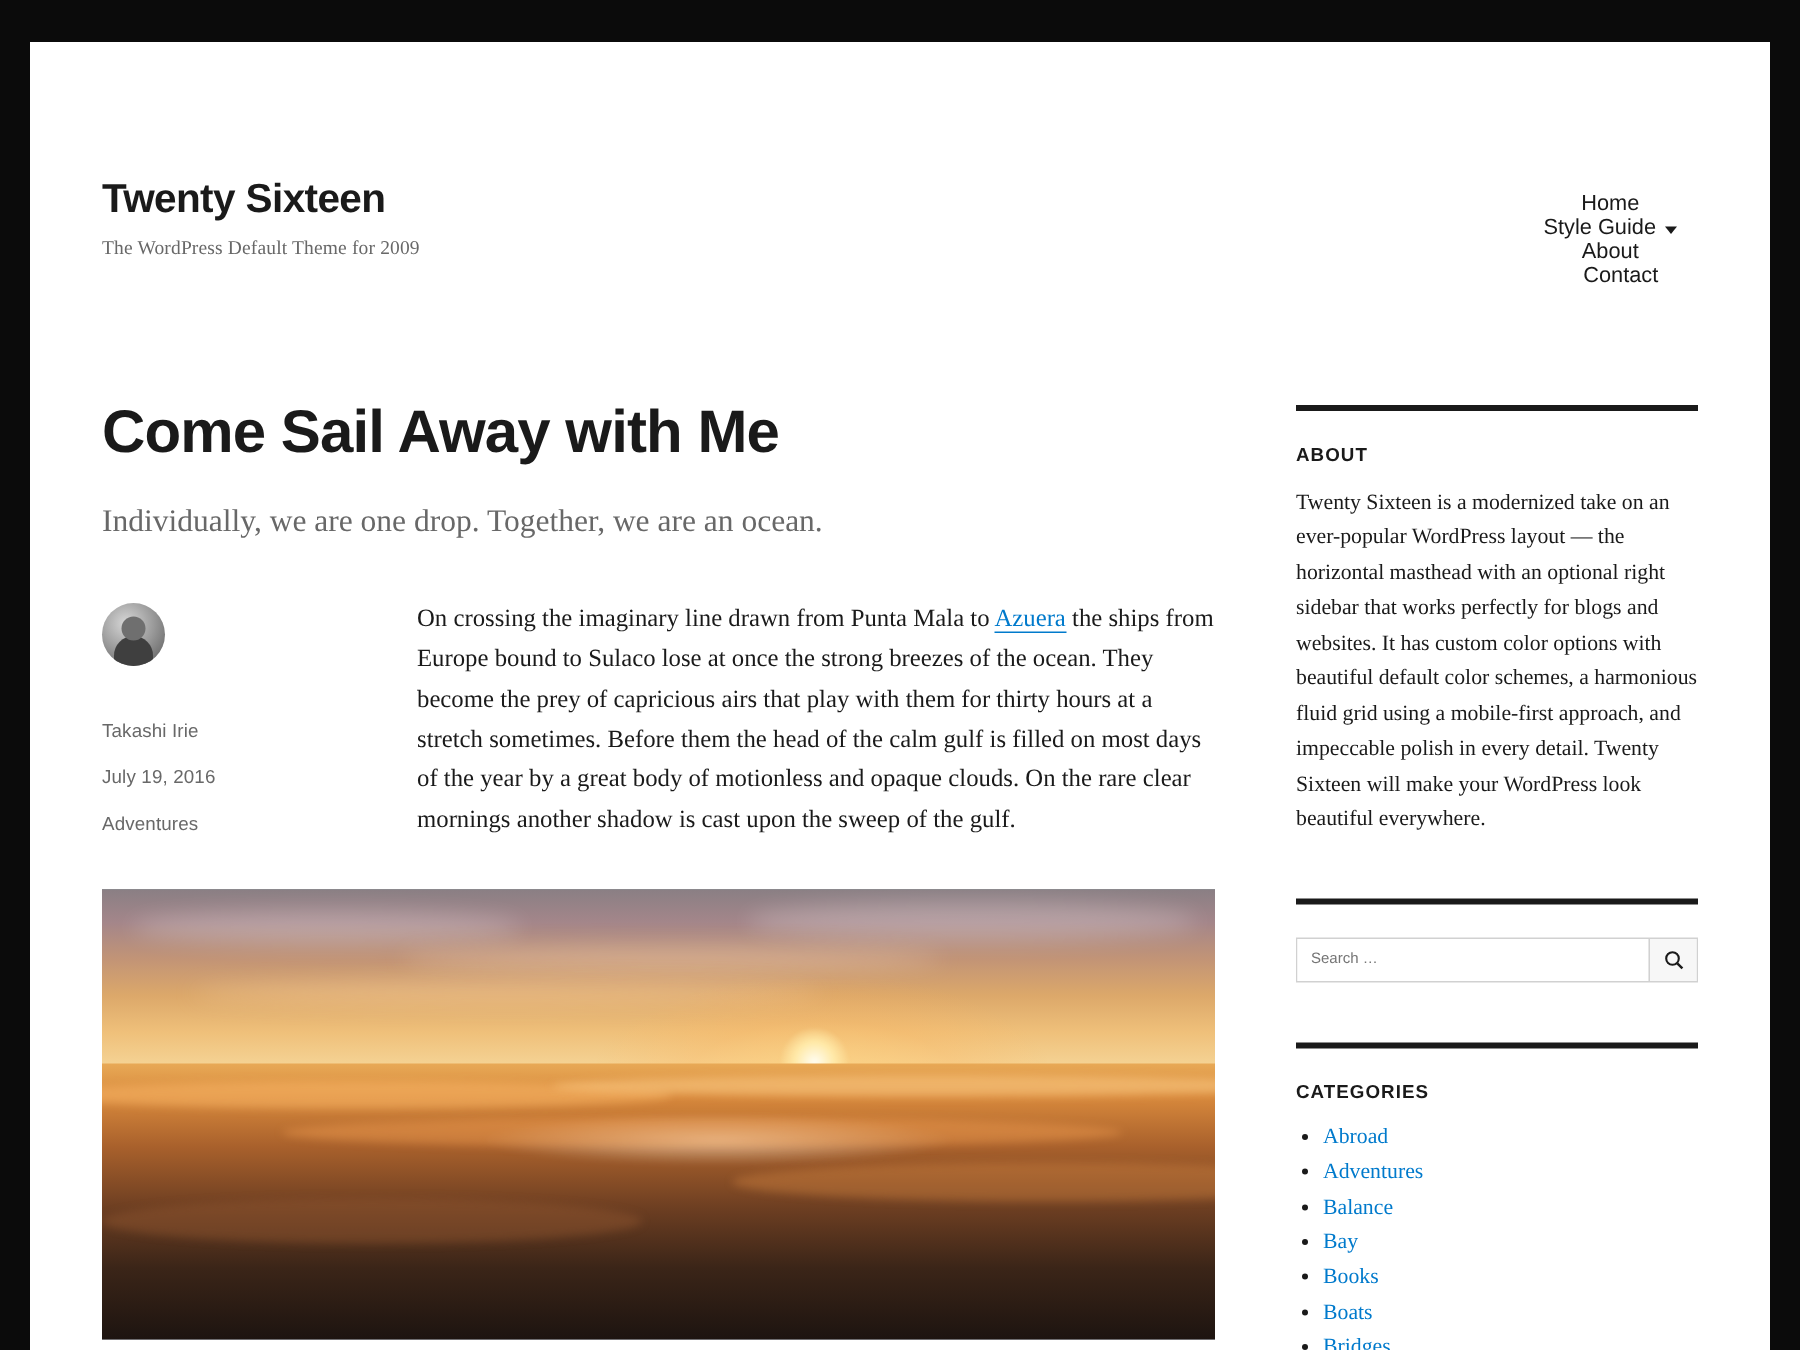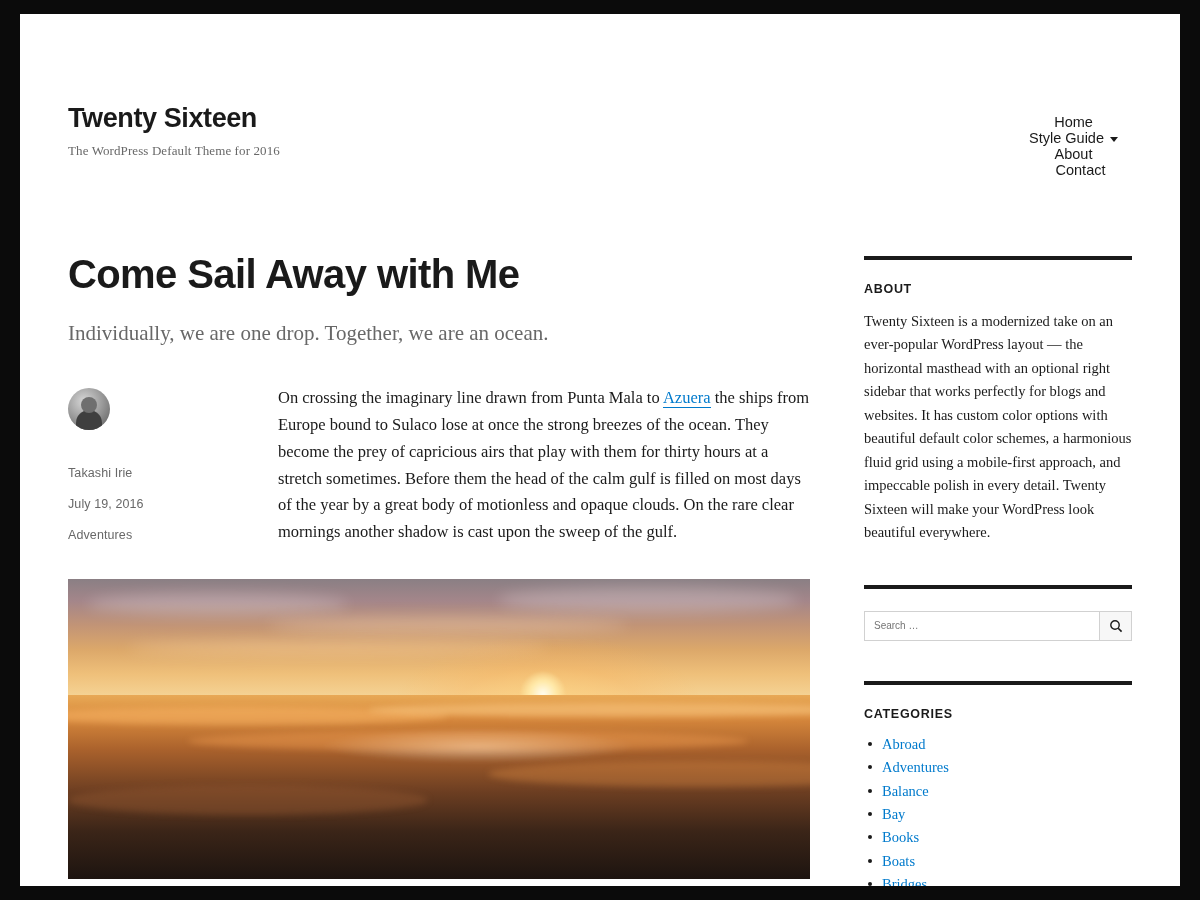--- a/index.html
+++ b/index.html
@@ -8,21 +8,21 @@
     padding: 0;
     background: #0b0b0b;
     width: 1200px;
     height: 900px;
     overflow: hidden;
     font-family: "Liberation Sans", sans-serif;
   }
   #page {
     position: absolute;
     left: 20px;
-    top: 14px;
+    top: 28px;
     width: 1160px;
     height: 872px;
     background: #ffffff;
     overflow: hidden;
   }
   
   .site-header {
     padding: 90px 48px 0 48px;
     display: flex;
     align-items: flex-start;
@@ -280,21 +280,21 @@
   }
 </style>
 </head>
 <body>
 
 <div id="page">
 
   <header class="site-header">
     <div class="branding">
       <h1 class="site-title">Twenty Sixteen</h1>
-      <p class="site-desc">The WordPress Default Theme for 2016</p>
+      <p class="site-desc">The WordPress Default Theme for 2009</p>
     </div>
     <nav class="main-nav">
       <a class="nav-item" href="#">
         <span>Home</span>
       </a>
       <a class="nav-item" href="#">
         <span>Style Guide</span>
         <span class="caret"></span>
       </a>
       <a class="nav-item" href="#">

